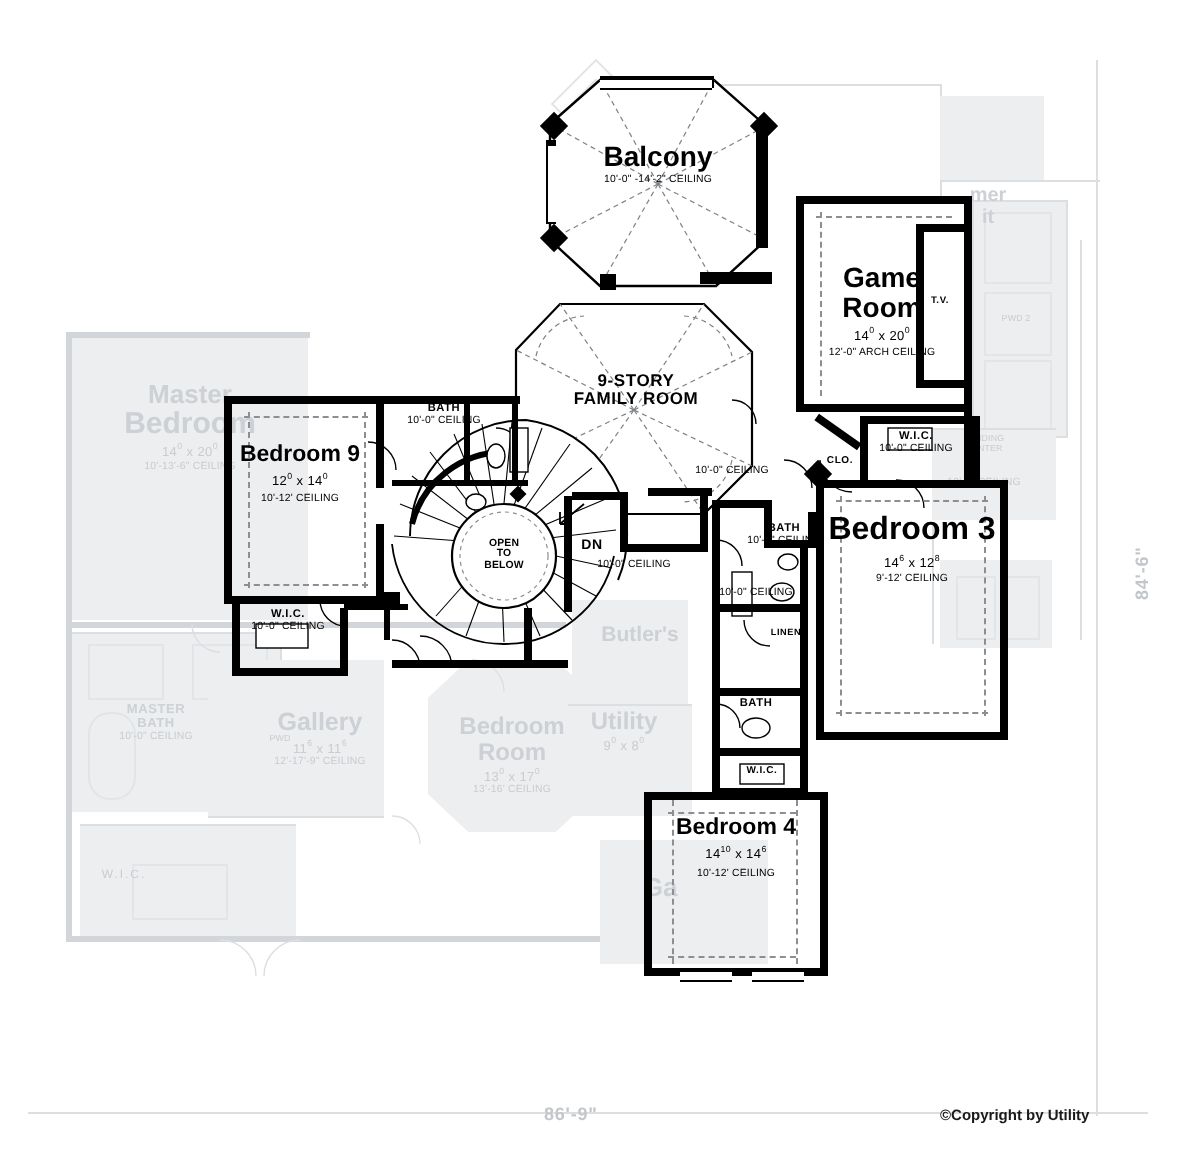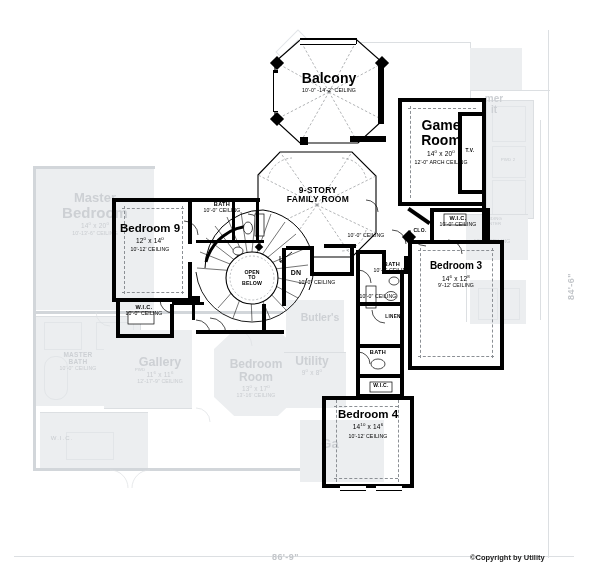--- a/index.html
+++ b/index.html
@@ -417,21 +417,21 @@
     <div class="dash-v" style="left:410px;top:106px;height:92px;"></div>
   </div>
 
   <div>
 
     <div class="lbl" style="left:329px;top:82px;">
       <div class="room-name" style="font-size:14px;">Balcony</div>
       <div class="ceil" style="margin-top:2px;">10'-0" -14'-2" CEILING</div>
     </div>
 
-    <div class="lbl" style="left:441px;top:142px;">
+    <div class="lbl" style="left:441px;top:156px;">
       <div class="room-name" style="font-size:14px;">Game</div>
       <div class="room-name" style="font-size:14px;">Room</div>
       <div class="dim" style="margin-top:3px;">
         <span>14</span><span class="sup">0</span>
         x <span>20</span><span class="sup">0</span>
       </div>
       <div class="ceil" style="margin-top:2px;">12'-0" ARCH CEILING</div>
     </div>
 
     <div class="lbl" style="left:318px;top:195px;">
@@ -442,21 +442,21 @@
     <div class="lbl" style="left:150px;top:237px;">
       <div class="room-name" style="font-size:11.5px;">Bedroom 9</div>
       <div class="dim" style="margin-top:3px;">
         <span>12</span><span class="sup">0</span>
         x <span>14</span><span class="sup">0</span>
       </div>
       <div class="ceil" style="margin-top:2px;">10'-12' CEILING</div>
     </div>
 
     <div class="lbl" style="left:456px;top:275px;">
-      <div class="room-name" style="font-size:10px;">Bedroom 3</div>
+      <div class="room-name" style="font-size:16px;">Bedroom 3</div>
       <div class="dim" style="margin-top:3px;">
         <span>14</span><span class="sup">6</span>
         x <span>12</span><span class="sup">8</span>
       </div>
       <div class="ceil" style="margin-top:1px;">9'-12' CEILING</div>
     </div>
 
     <div class="lbl" style="left:368px;top:424px;">
       <div class="room-name" style="font-size:11.5px;">Bedroom 4</div>
       <div class="dim" style="margin-top:3px;">

